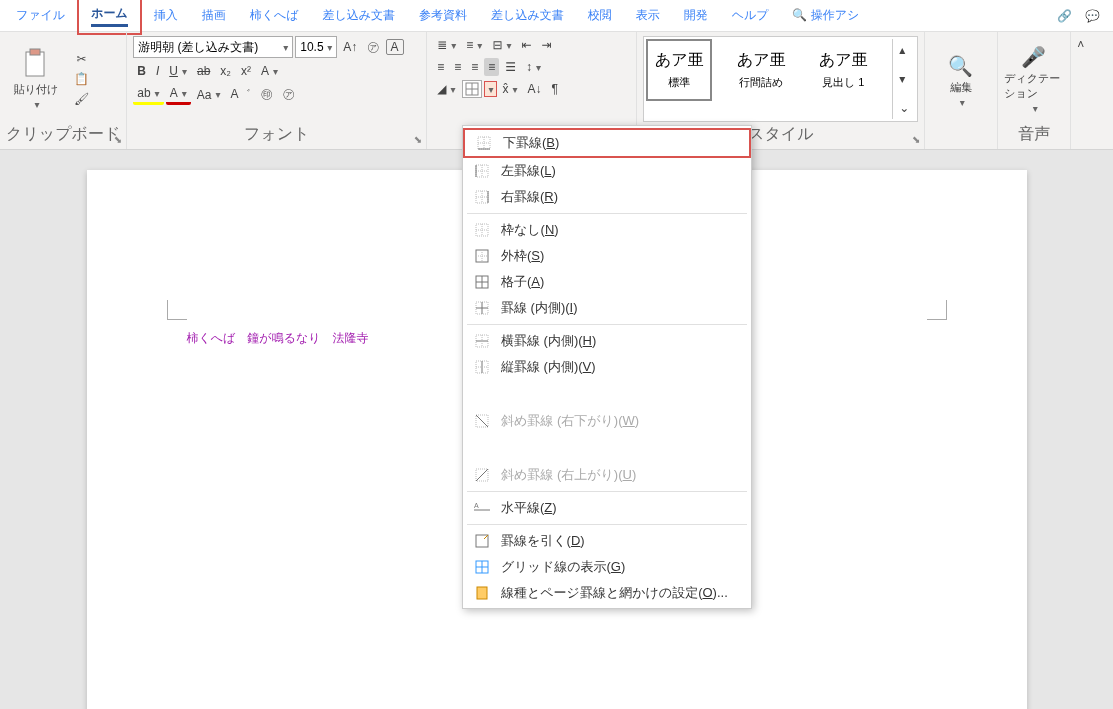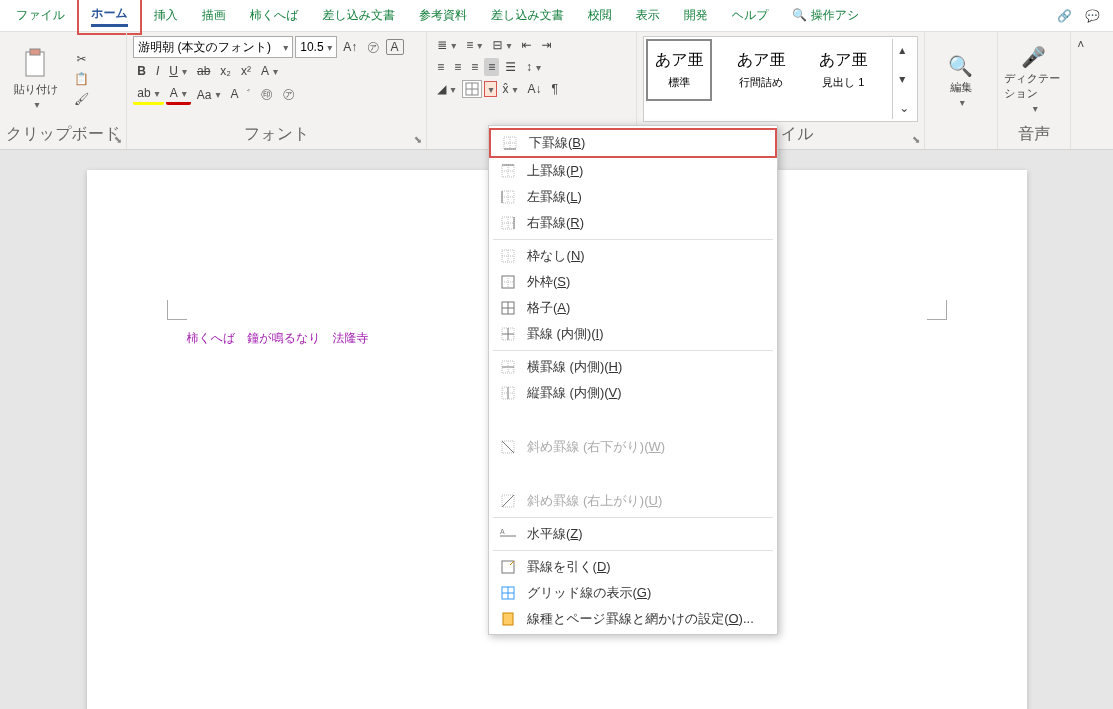--- a/index.html
+++ b/index.html
@@ -1,18 +1,18 @@
 <!DOCTYPE html>
 <html><head>
 <meta charset="utf-8">
 <style>
 * { box-sizing: border-box; margin: 0; padding: 0; }
 body { font-family: "Yu Gothic UI", "Meiryo", sans-serif; font-size: 12px; background: #fff; width: 1113px; height: 709px; overflow: hidden; position: relative; }
 .tabs { display: flex; align-items: center; height: 32px; background: #fff; border-bottom: 1px solid #e1e1e1; padding-left: 4px; }
-.tab { padding: 6px 12px; cursor: pointer; color: #15803d; }
+.tab { padding: 6px 12px; cursor: pointer; color: #3b82f6; }
 .tab.active { border: 2px solid #d9534f; color: #2b579a; font-weight: bold; }
 .tab.active .underline { display:block; height:3px; background:#2b579a; margin-top:2px;}
 .tab-right { margin-left: auto; display:flex; align-items:center; gap:8px; padding-right:10px;}
 .icon-btn { width:20px; height:20px; display:flex; align-items:center; justify-content:center; cursor:pointer; color:#555;}
 .ribbon { display: flex; background: #f3f2f1; border-bottom: 1px solid #d4d4d4; height: 118px; }
 .group { border-right: 1px solid #e1e1e1; padding: 4px 6px 2px 6px; display: flex; flex-direction: column; justify-content: space-between; position:relative;}
 .group-label { text-align: center; font-size: 16px; color: #666; padding: 2px 0; }
 .group-body { display: flex; flex: 1; gap: 4px; }
 .vstack { display: flex; flex-direction: column; gap: 2px; align-items:center; justify-content:center;}
 .hstack { display: flex; gap: 2px; align-items: center; }
@@ -25,21 +25,21 @@
 .style-sample { font-size:16px; font-family: "Yu Mincho", serif; }
 .style-ctrl { display:flex; flex-direction:column; border-left:1px solid #ccc; justify-content:space-between; padding:2px 2px;}
 .vbtn { display:flex; flex-direction:column; align-items:center; justify-content:center; cursor:pointer; width:60px; gap:2px; padding:4px 0;}
 .vbtn-label { font-size:11px; color:#444;}
 .doc-area { background:#e6e6e6; position:absolute; top:150px; left:0; right:0; bottom:0; overflow:auto;}
 .page { background:#fff; width:940px; height:700px; margin:20px auto; box-shadow:0 2px 6px rgba(0,0,0,0.2); position:relative; padding:160px 100px;}
 .corner-tl, .corner-tr { position:absolute; width:20px; height:20px; border-bottom:1px solid #aaa; }
 .corner-tl { top:140px; left:100px; border-left:1px solid #aaa; transform:translate(-20px,-10px);}
 .corner-tr { top:140px; right:90px; border-right:1px solid #aaa; transform:translate(10px,-10px);}
 .doc-text { font-family: "Yu Mincho", serif; font-size:12px; color:#a21caf; }
-.dropdown { position:absolute; top:125px; left:488px; width:290px; background:#fff; border:1px solid #ccc; box-shadow:2px 2px 8px rgba(0,0,0,0.25); z-index:100; padding:2px 0;}
+.dropdown { position:absolute; top:125px; left:462px; width:290px; background:#fff; border:1px solid #ccc; box-shadow:2px 2px 8px rgba(0,0,0,0.25); z-index:100; padding:2px 0;}
 .dd-item { display:flex; align-items:center; gap:10px; padding:4px 10px; cursor:pointer; font-size:13px; color:#333;}
 .dd-item.highlight { border:2px solid #d9534f; }
 .dd-item.disabled { color:#aaa; cursor:default;margin-top:28px;}
 .dd-sep { height:1px; background:#e0e0e0; margin:3px 4px;}
 .dd-icon { width:18px; height:18px; display:flex; align-items:center; justify-content:center; flex-shrink:0;}
 .dd-icon svg { width:16px; height:16px;}
 .launcher { position:absolute; right:4px; bottom:4px; font-size:10px; color:#888; cursor:pointer;}
 .caret { font-size:10px; color:#666; margin-left:2px;}
 .border-btn { border:1px solid #ababab; background:#fff; padding:1px 2px; display:flex; align-items:center;}
 .border-btn-caret { background:#fce4d6; border:1px solid #d9534f; padding:0 2px;}
@@ -86,21 +86,21 @@
       </div>
     </div>
     <div class="group-label">クリップボード</div>
     <div class="launcher">⬊</div>
   </div>
 
   <div class="group" style="width:300px;">
     <div class="group-body" style="flex-direction:column;gap:4px;">
       <div class="hstack">
         <div class="font-name">
-            <span>游明朝 (本文のフォント)</span>
+            <span>游明朝 (差し込み文書)</span>
             <span class="caret">▾</span>
           </div>
         <div class="font-size">
             <span>10.5</span>
             <span class="caret">▾</span>
           </div>
         <div class="btn">A↑</div>
         <div class="btn">㋐</div>
         <div class="btn" style="border:1px solid #888;padding:0 4px;">A</div>
       </div>
@@ -235,31 +235,20 @@
         </svg>
       </span>
       <span>下罫線(<u>B</u>)</span>
     </div>
     <div class="dd-item">
       <span class="dd-icon">
         <svg viewBox="0 0 16 16">
           <rect x="2" y="2" width="12" height="12" fill="none" stroke="#bbb" stroke-dasharray="1,1"></rect>
           <line x1="2" y1="8" x2="14" y2="8" stroke="#bbb" stroke-dasharray="1,1"></line>
           <line x1="8" y1="2" x2="8" y2="14" stroke="#bbb" stroke-dasharray="1,1"></line>
-          <line x1="2" y1="2" x2="14" y2="2" stroke="#777" stroke-width="1"></line>
-        </svg>
-      </span>
-      <span>上罫線(<u>P</u>)</span>
-    </div>
-    <div class="dd-item">
-      <span class="dd-icon">
-        <svg viewBox="0 0 16 16">
-          <rect x="2" y="2" width="12" height="12" fill="none" stroke="#bbb" stroke-dasharray="1,1"></rect>
-          <line x1="2" y1="8" x2="14" y2="8" stroke="#bbb" stroke-dasharray="1,1"></line>
-          <line x1="8" y1="2" x2="8" y2="14" stroke="#bbb" stroke-dasharray="1,1"></line>
           <line x1="2" y1="2" x2="2" y2="14" stroke="#777" stroke-width="1"></line>
         </svg>
       </span>
       <span>左罫線(<u>L</u>)</span>
     </div>
     <div class="dd-item">
       <span class="dd-icon">
         <svg viewBox="0 0 16 16">
           <rect x="2" y="2" width="12" height="12" fill="none" stroke="#bbb" stroke-dasharray="1,1"></rect>
           <line x1="2" y1="8" x2="14" y2="8" stroke="#bbb" stroke-dasharray="1,1"></line>

